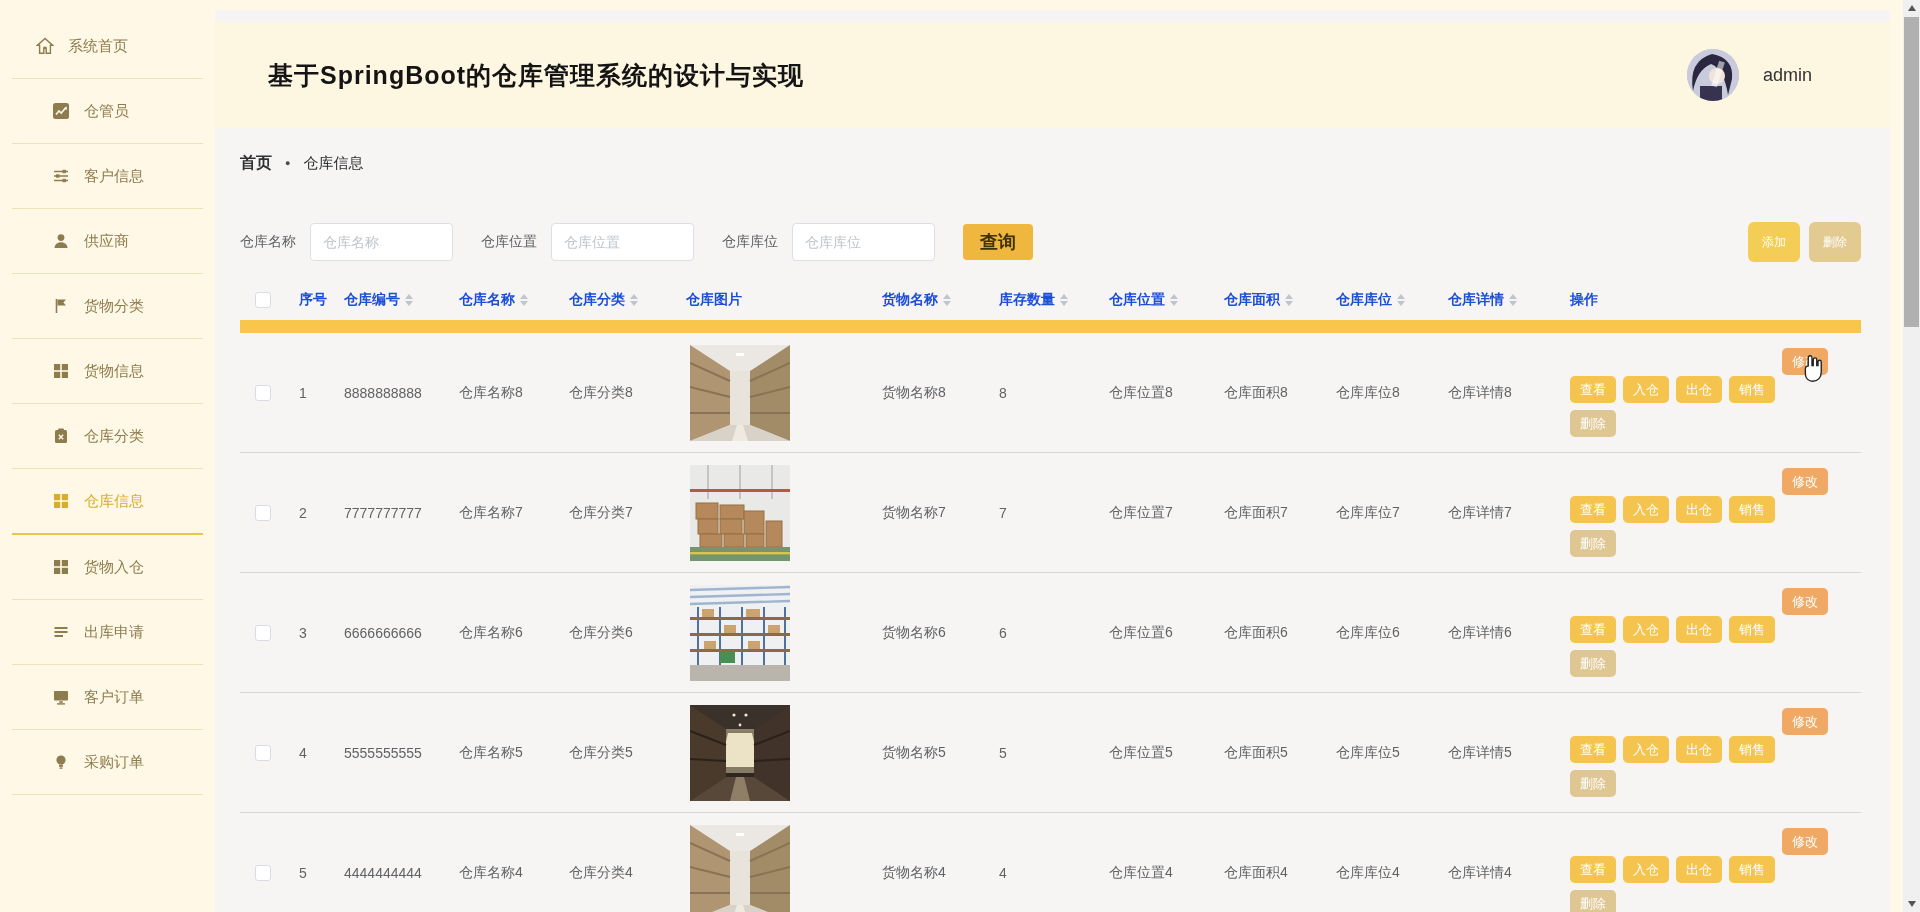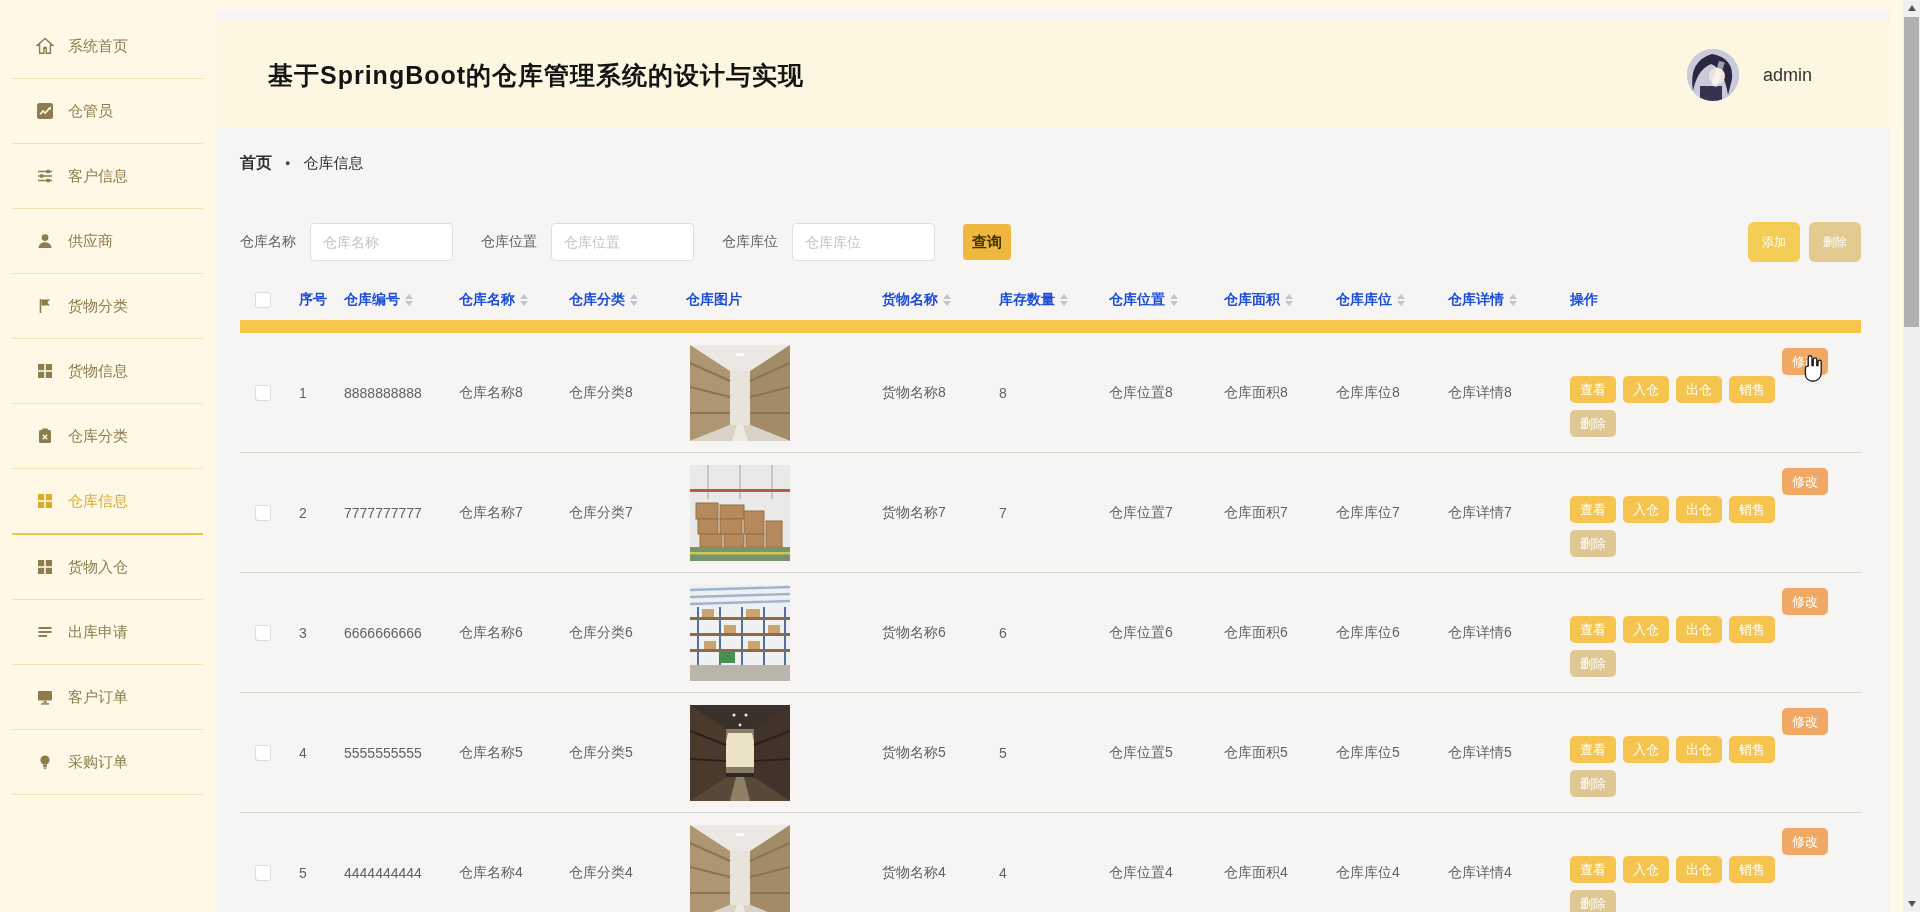--- a/index.html
+++ b/index.html
@@ -6,21 +6,21 @@
   html,body { width:1920px; height:912px; }
   body {
     position:relative; overflow:hidden;
     background:#fff8e6;
     font-family:"Liberation Sans","DejaVu Sans",sans-serif;
     color:#303133;
   }
   
   .sidebar { position:absolute; left:0; top:0; width:215px; height:912px; background:#fff8e6; padding-top:24px; }
   .sb-block {}
-  .sb-item { height:44px; display:flex; align-items:center; padding-left:36px; color:#8d7c4e; font-size:15px; cursor:pointer; }
+  .sb-item { height:44px; display:flex; align-items:center; padding-left:52px; color:#8d7c4e; font-size:15px; cursor:pointer; }
   .sb-item.first { padding-left:36px; }
   .sb-icon { width:18px; height:18px; margin-right:14px; display:inline-flex; align-items:center; justify-content:center; }
   .sb-icon svg { width:18px; height:18px; }
   .sb-divider { height:1px; background:#efe2b6; margin:10px 12px 10px 12px; }
   .sb-block.active .sb-item { color:#d9ac2a; }
   .sb-block.active .sb-divider { background:#e8c64c; height:2px; }
   
   .main { position:absolute; left:215px; top:0; width:1675px; height:912px; background:#f6f5f3; overflow:hidden; }
   .main-topstrip { position:absolute; top:0; left:0; width:100%; height:10px; background:#fff8e6; }
   .header-card { position:absolute; top:22px; left:0; width:100%; height:106px; background:#fdf6e1; }
@@ -32,21 +32,21 @@
   
   .breadcrumb { position:absolute; top:148px; left:25px; height:30px; display:flex; align-items:center; gap:13px; }
   .bc-home { font-size:16px; font-weight:bold; color:#303133; cursor:pointer; }
   .bc-dot { font-size:9px; color:#4a4a4a; }
   .bc-current { font-size:15px; color:#303133; }
   
   .filter-row { position:absolute; top:222px; left:25px; width:1621px; display:flex; align-items:center; }
   .f-label { font-size:14px; color:#606266; margin-right:14px; white-space:nowrap; }
   .f-input { width:143px; height:38px; border:1px solid #dcdfe6; border-radius:4px; background:#fff; padding:0 12px; font-size:14px; color:#606266; margin-right:28px; font-family:inherit; }
   .f-input::placeholder { color:#c0c4cc; }
-  .query-btn { width:48px; height:36px; background:#efb73e; border:none; border-radius:4px; font-size:15px; font-weight:bold; color:#3f3200; cursor:pointer; font-family:inherit; }
+  .query-btn { width:70px; height:36px; background:#efb73e; border:none; border-radius:4px; font-size:18px; font-weight:bold; color:#3f3200; cursor:pointer; font-family:inherit; }
   .spacer { flex:1; }
   .tb-btn { height:40px; padding:0 14px; border:none; border-radius:6px; color:#fff; font-size:12px; cursor:pointer; font-family:inherit; }
   .add-btn { background:#f3cd55; margin-right:9px; }
   .delete-btn { background:#e2ca90; }
   
   .table { position:absolute; top:283px; left:25px; width:1621px; }
   .t-grid { display:grid; grid-template-columns:45px 45px 115px 110px 117px 196px 117px 110px 115px 112px 112px 119px 1fr; align-items:center; }
   .t-header { height:34px; font-size:14px; font-weight:bold; color:#1d4ed8; }
   .th-cell { display:flex; align-items:center; padding-left:14px; }
   .th-cell.sel { justify-content:center; padding-left:0; }

